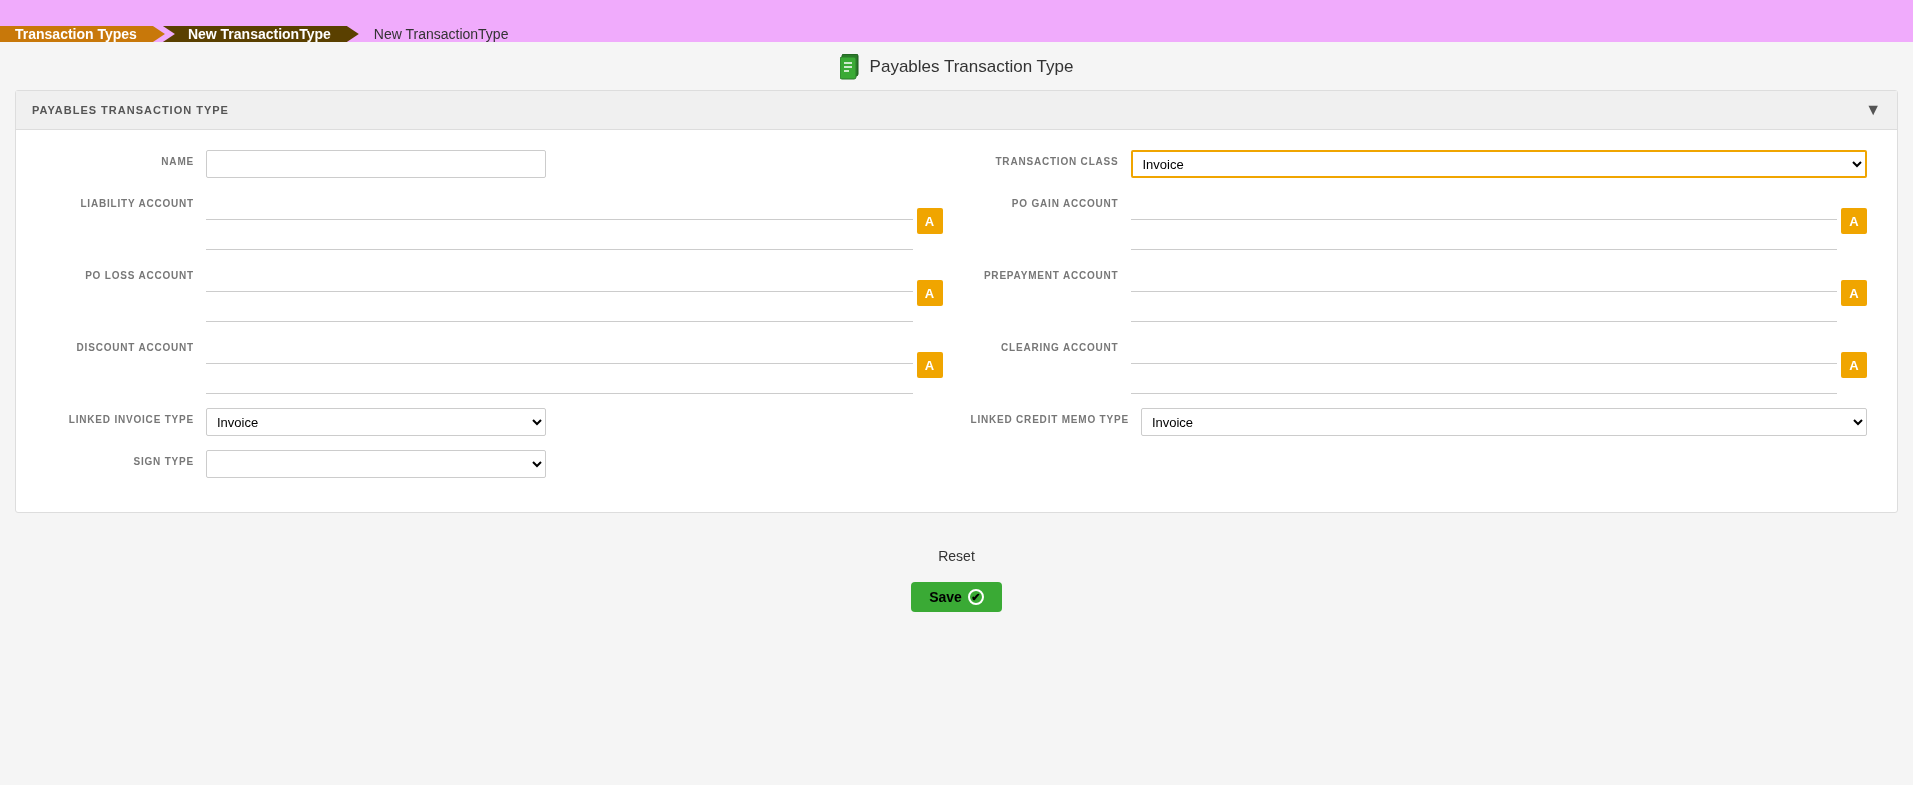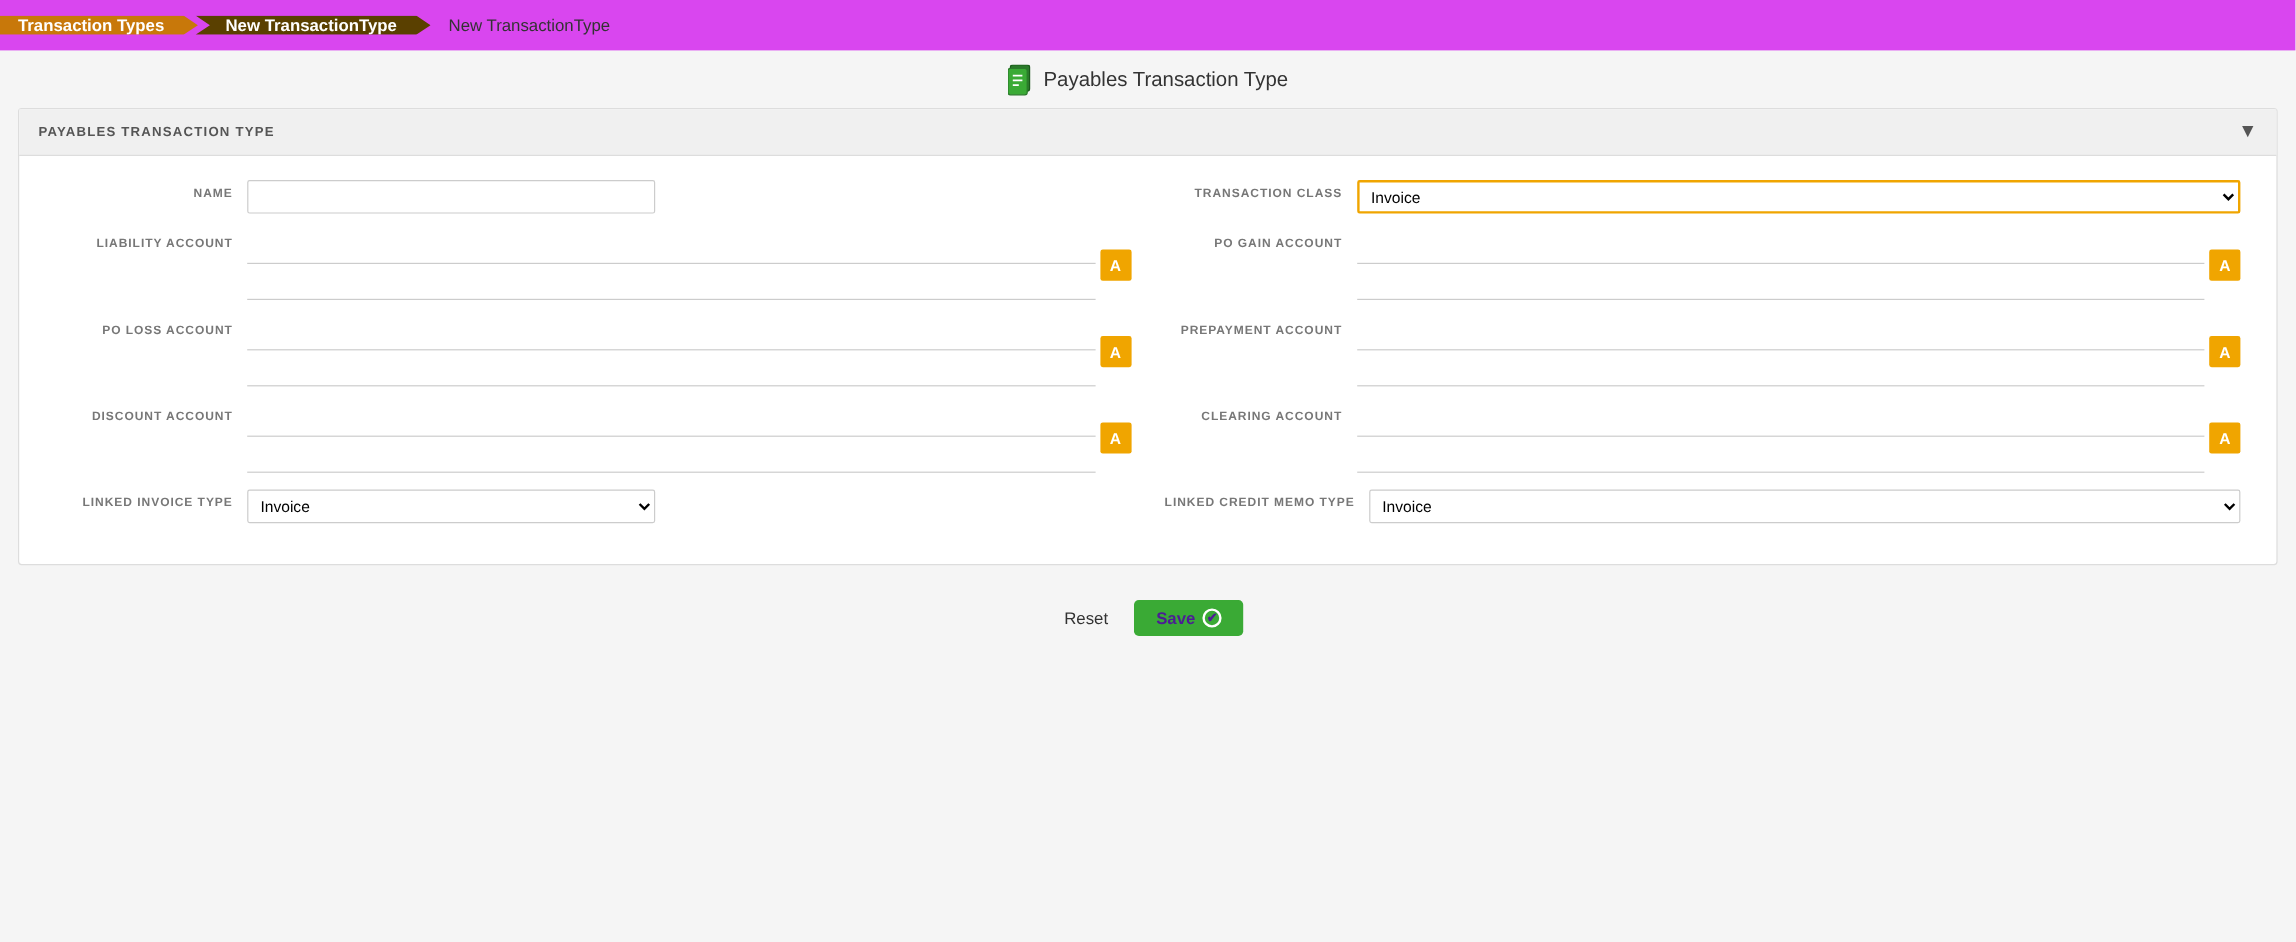--- a/index.html
+++ b/index.html
@@ -1,23 +1,23 @@
 <!DOCTYPE html>
 <html><head>
   <meta charset="utf-8">
   <style>
     * { box-sizing: border-box; margin: 0; padding: 0; }
     body { font-family: Arial, sans-serif; background: #f5f5f5; font-size: 13px; color: #333; }
 
     
     .breadcrumb {
       display: flex;
-      align-items: center;
+      align-items: flex-end;
       height: 42px;
-      background: #d946ef;
+      background: #f0abfc;
       padding: 0;
     }
     .breadcrumb-item {
       display: flex;
       align-items: center;
       padding: 0 20px 0 15px;
       position: relative;
       font-size: 14px;
       font-weight: bold;
       color: #fff;
@@ -199,32 +199,33 @@
       cursor: pointer;
     }
 
     
     .bottom-bar {
       display: flex;
       justify-content: center;
       align-items: center;
       gap: 12px;
       padding: 14px 0 18px;
+      flex-direction: column;
     }
     .btn-reset {
       background: transparent;
       border: none;
       font-size: 14px;
       color: #333;
       cursor: pointer;
       padding: 6px 10px;
     }
     .btn-save {
       background: #3aaa35;
-      color: #4c1d95;
+      color: #000000;
       border: none;
       border-radius: 4px;
       padding: 7px 18px;
       font-size: 14px;
       font-weight: bold;
       cursor: pointer;
       display: flex;
       align-items: center;
       gap: 6px;
     }
@@ -326,20 +327,28 @@
         <div class="form-row">
           <label class="form-label">LINKED INVOICE TYPE</label>
           <div class="form-control-wrap">
             <select class="form-select" style="max-width:340px;">
               <option>Invoice</option>
             </select>
           </div>
         </div>
 
 
+        <div class="form-row">
+          <label class="form-label">SIGN TYPE</label>
+          <div class="form-control-wrap">
+            <select class="form-select" style="max-width:340px;">
+              <option value=""></option>
+            </select>
+          </div>
+        </div>
 
       </div>
 
       <div>
 
         <div class="form-row">
           <label class="form-label">TRANSACTION CLASS</label>
           <div class="form-control-wrap">
             <select class="form-select" style="border: 2px solid #f0a500; border-radius:2px;">
               <option>Invoice</option>

